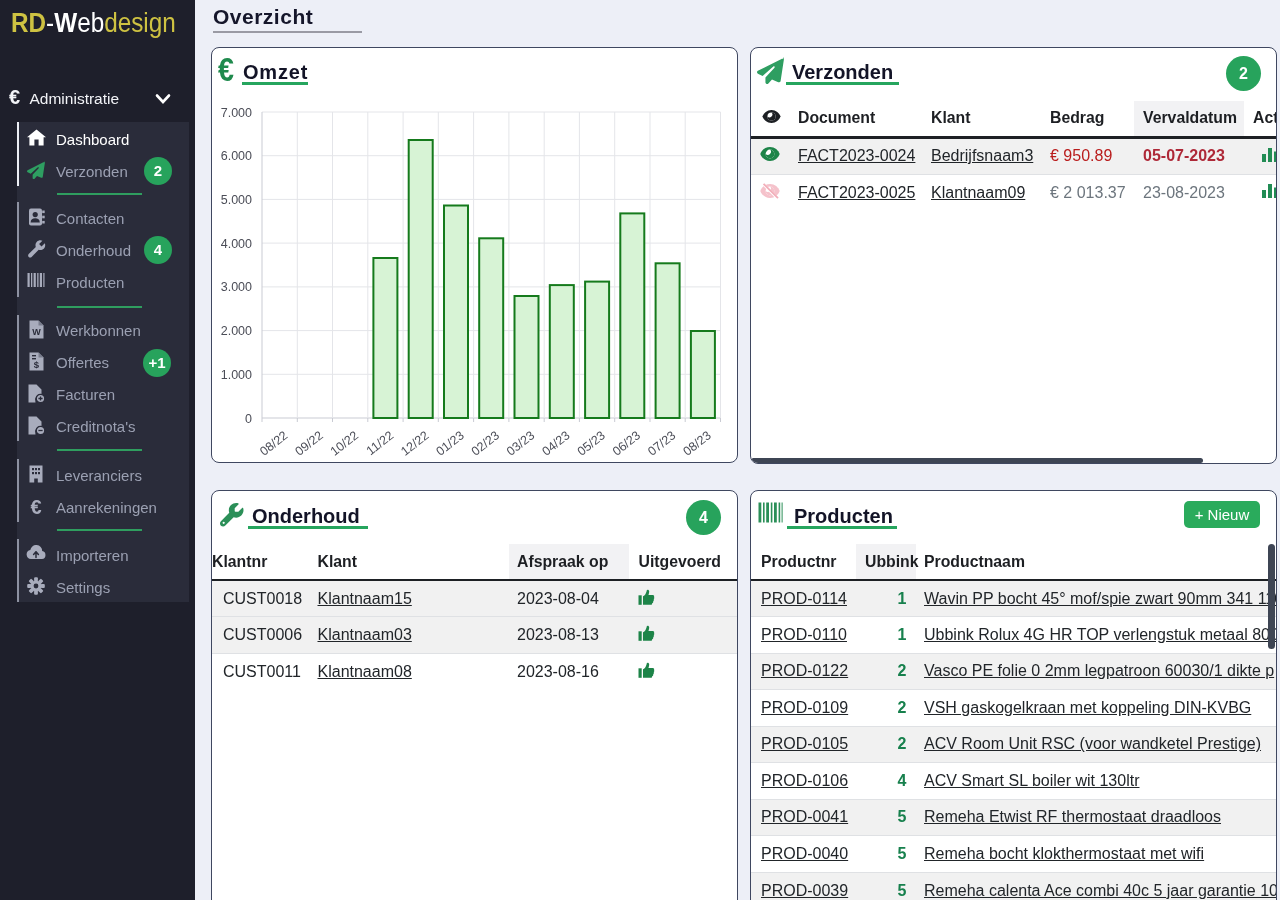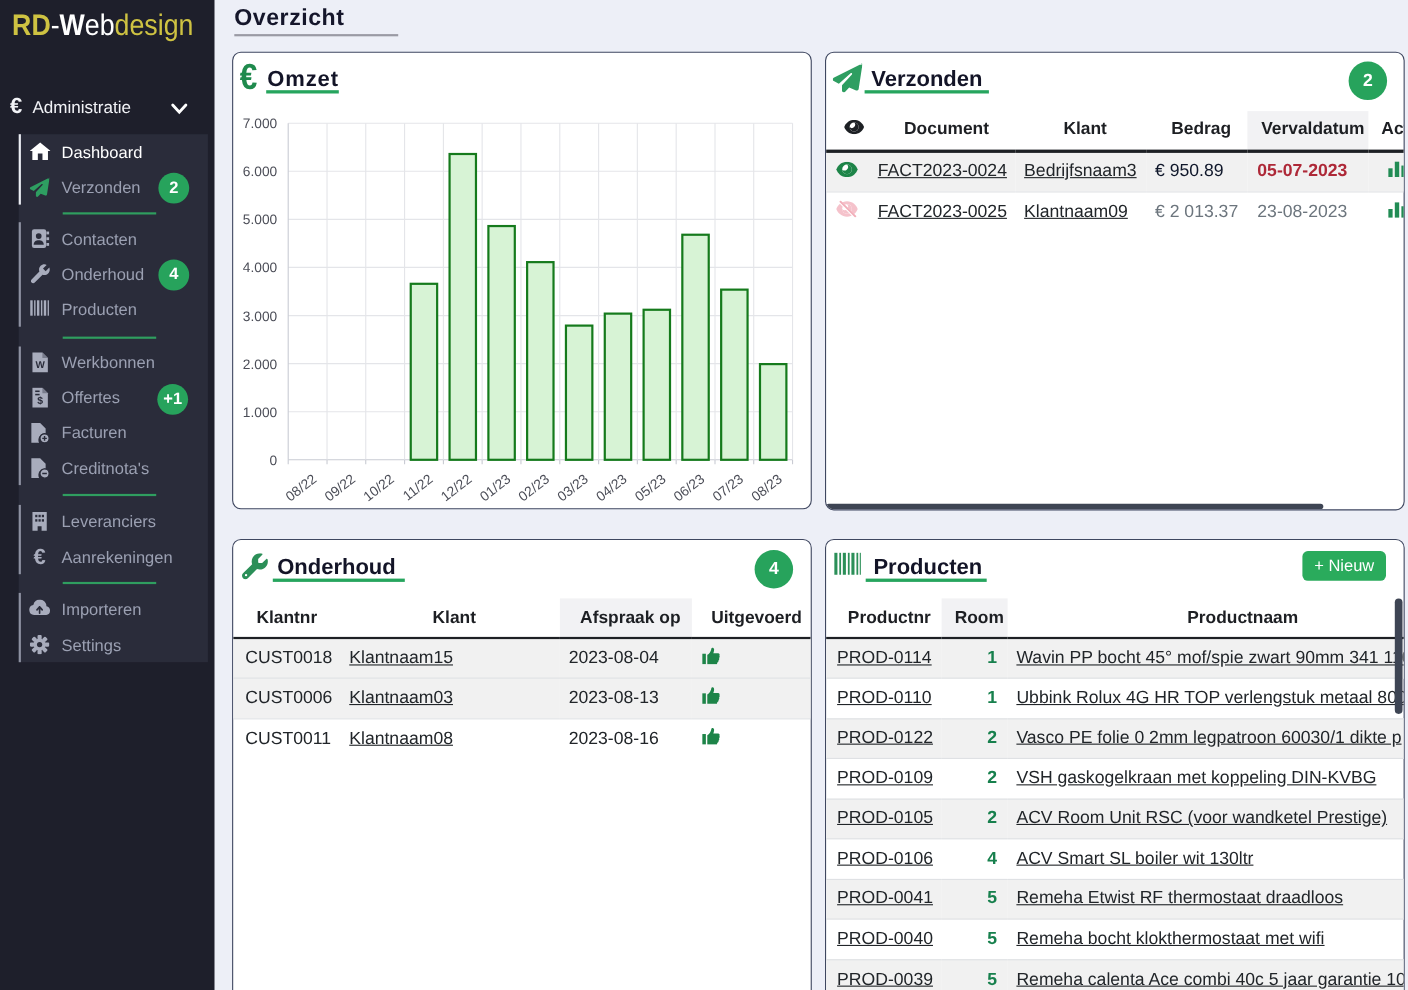--- a/index.html
+++ b/index.html
@@ -27,25 +27,25 @@
 
 #pagetitle { position:absolute; left:213px; top:5px; font-size:21px; font-weight:bold; color:#15162b; letter-spacing:0.5px; }
 #titlehr { position:absolute; left:213px; top:31px; width:149px; height:2px; background:#9a9aa4; }
 
 .card { position:absolute; background:#fff; border:1px solid #3f4760; border-radius:8px; }
 .ctitle { position:absolute; font-size:20px; font-weight:bold; color:#131427; white-space:nowrap; }
 .cunderline { position:absolute; height:3px; background:#26a55e; }
 .cbadge { position:absolute; width:35px; height:35px; border-radius:50%; background:#27a35c; color:#fff; font-size:16px; font-weight:bold; text-align:center; line-height:35px; }
 
 table { border-collapse:collapse; table-layout:fixed; }
-th { font-size:15.8px; font-weight:bold; color:#1d1f23; text-align:center; }
+th { font-size:15.8px; font-weight:bold; color:#1d1f23; text-align:left; }
 td { font-size:16px; color:#212529; }
 a.lnk { color:#212529; }
 .muted { color:#6c757d; }
-.redv { color:#0f172a; }
+.redv { color:#b91c1c; }
 .redb { color:#ae2938; font-weight:bold; }
 .stk { color:#17804d; font-weight:bold; text-align:right; padding-right:9px; }
 .pn a { white-space:nowrap; }
 </style>
 </head>
 <body>
 
 <div id="sidebar">
   <div id="logo"><b class="y">RD</b>-<b>W</b>eb<span class="y">design</span></div>
   <div id="adminhdr">
@@ -404,21 +404,21 @@
 
   <table style="position:absolute;left:0;top:53px;width:584px">
     <colgroup>
         <col style="width:105px">
         <col style="width:59.5px">
         <col style="width:420px">
       </colgroup>
     <tbody>
         <tr style="height:36px">
       <th style="padding-left:10px">Productnr</th>
-      <th style="padding-left:9px;background:#f2f2f4">Room</th>
+      <th style="padding-left:9px;background:#f2f2f4">Ubbink</th>
       <th style="padding-left:8.5px">Productnaam</th>
     </tr>
     <tr style="height:36.5px;background:#f1f1f1;border-top:2.5px solid #1d2024">
       <td style="padding-left:10px"><a class="lnk" href="#">PROD-0114</a></td>
       <td class="stk">1</td>
       <td style="padding-left:8.5px" class="pn"><a class="lnk" href="#">Wavin PP bocht 45° mof/spie zwart 90mm 341 110</a></td>
     </tr>
     <tr style="height:36.5px;border-top:1px solid #dfe1e4">
       <td style="padding-left:10px"><a class="lnk" href="#">PROD-0110</a></td>
       <td class="stk">1</td>

